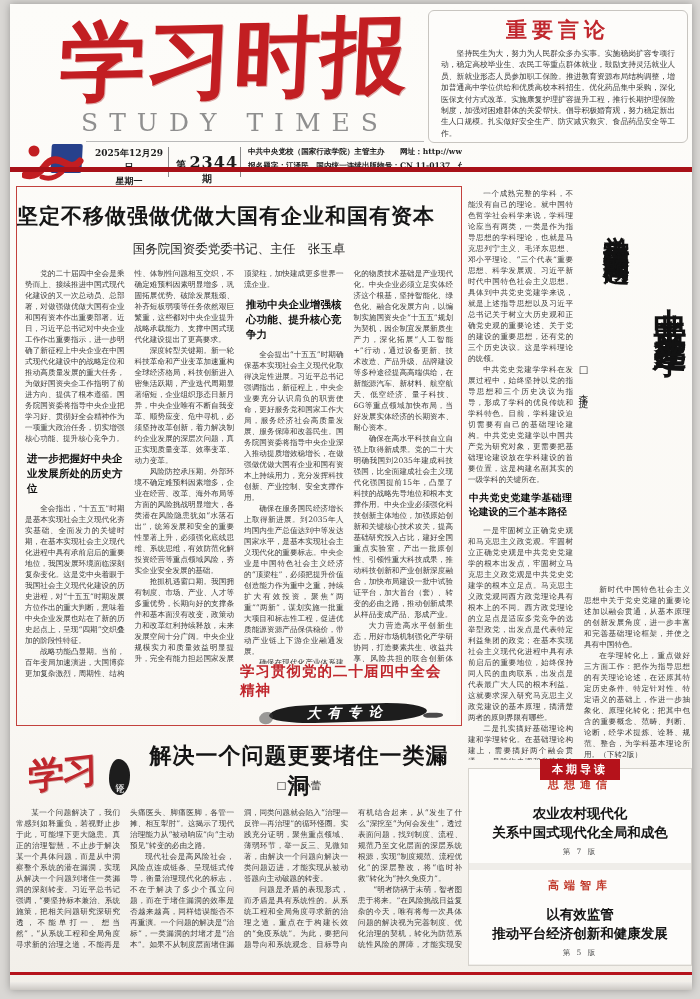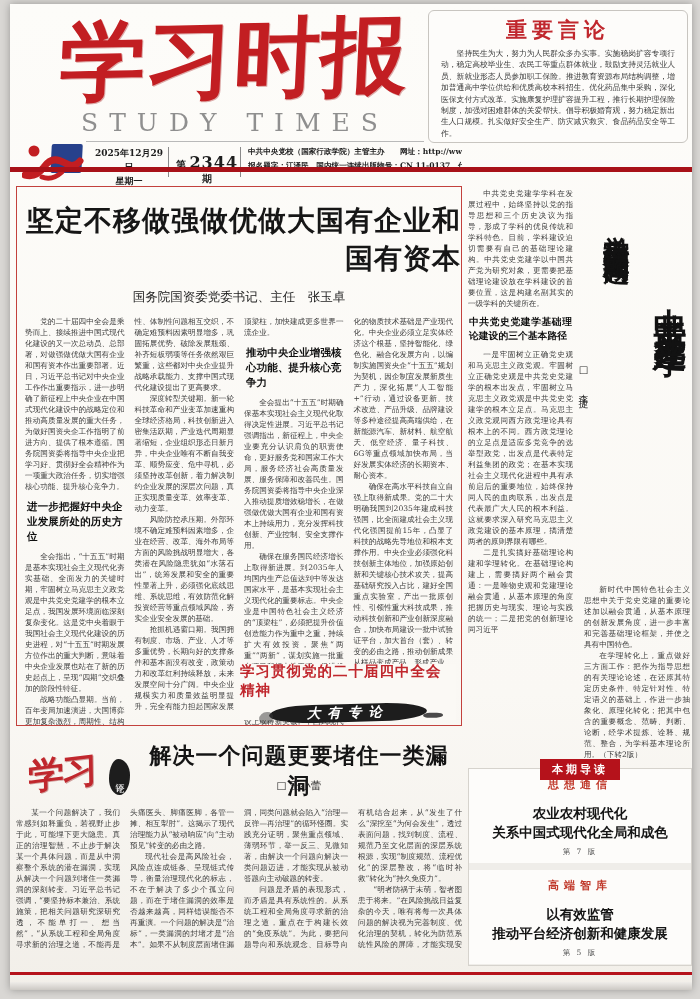--- a/index.html
+++ b/index.html
@@ -37,21 +37,21 @@
     border:1px solid #c8c5c0; border-radius:6px; background:#fdfcfa; padding:5px 12px 0; }
   .remarks-title { text-align:center; color:#c0272d; font-size:21px; font-weight:bold; letter-spacing:5px; }
   .remarks-body { margin-top:4px; font-size:7.8px; line-height:11.4px; text-align:justify;
     color:#3a3a3a; text-indent:2em; height:92px; overflow:hidden; }
 
   .red-rule { position:absolute; left:0; top:163px; width:682px; height:5px; background:#a81118; }
 
   
   .main-box { position:absolute; left:6px; top:182px; width:446px; height:540px;
     border:1px solid #c3413d; background:transparent; }
-  .main-headline { margin-top:15px; text-align:right; font-size:28px; font-weight:bold;
+  .main-headline { margin-top:15px; text-align:left; font-size:21px; font-weight:bold;
     color:#161616; letter-spacing:1px; }
   .main-byline { margin-top:11px; text-align:center; font-size:12.5px; color:#222; }
   .main-body { margin:10px 8px 0; height:416px; column-count:4; column-gap:10px;
     font-size:7.6px; line-height:11px; text-align:justify; color:#3c3c3c; overflow:hidden; }
   .col-p { text-indent:2em; }
   .col-subhead { font-size:10.5px; font-weight:bold; color:#101010; line-height:15px; margin:7px 2px; }
 
   .main-banner { position:absolute; right:5px; bottom:5px; width:216px; height:56px;
     background:#fbf9f5; display:flex; flex-direction:column; align-items:center;
     justify-content:center; gap:4px; }
@@ -154,40 +154,41 @@
     </div>
 
     <div class="red-rule"></div>
 
     <div class="main-box">
       <div class="main-headline">坚定不移做强做优做大国有企业和国有资本</div>
       <div class="main-byline">国务院国资委党委书记、主任　张玉卓</div>
       <div class="main-body">
           <p class="col-p">党的二十届四中全会是乘势而上、接续推进中国式现代化建设的又一次总动员、总部署，对做强做优做大国有企业和国有资本作出重要部署。近日，习近平总书记对中央企业工作作出重要指示，进一步明确了新征程上中央企业在中国式现代化建设中的战略定位和推动高质量发展的重大任务，为做好国资央企工作指明了前进方向、提供了根本遵循。国务院国资委将指导中央企业把学习好、贯彻好全会精神作为一项重大政治任务，切实增强核心功能、提升核心竞争力。</p>
           <p class="col-subhead">进一步把握好中央企业发展所处的历史方位</p>
-          <p class="col-p">全会指出，“十五五”时期是基本实现社会主义现代化夯实基础、全面发力的关键时期，牢固树立马克思主义政党观是中共党史党建学的根本立足点，我国发展环境面临深刻复杂变化。这是党中央着眼于我国社会主义现代化建设的历史进程，对“十五五”时期发展方位作出的重大判断，意味着中央企业发展也站在了新的历史起点上，呈现“四期”交织叠加的阶段性特征。</p>
+          <p class="col-p">全会指出，“十五五”时期是基本实现社会主义现代化夯实基础、全面发力的关键时期，在基本实现社会主义现代化进程中具有承前启后的重要地位，我国发展环境面临深刻复杂变化。这是党中央着眼于我国社会主义现代化建设的历史进程，对“十五五”时期发展方位作出的重大判断，意味着中央企业发展也站在了新的历史起点上，呈现“四期”交织叠加的阶段性特征。</p>
           <p class="col-p">战略功能凸显期。当前，百年变局加速演进，大国博弈更加复杂激烈，周期性、结构性、体制性问题相互交织，不确定难预料因素明显增多，巩固拓展优势、破除发展瓶颈、补齐短板弱项等任务依然艰巨繁重，这些都对中央企业提升战略承载能力、支撑中国式现代化建设提出了更高要求。</p>
           <p class="col-p">深度转型关键期。新一轮科技革命和产业变革加速重构全球经济格局，科技创新进入密集活跃期，产业迭代周期显著缩短，企业组织形态日新月异，中央企业唯有不断自我变革、顺势应变、危中寻机，必须坚持改革创新，着力解决制约企业发展的深层次问题，真正实现质量变革、效率变革、动力变革。</p>
           <p class="col-p">风险防控承压期。外部环境不确定难预料因素增多，企业在经营、改革、海外布局等方面的风险挑战明显增大，各类潜在风险隐患犹如“水落石出”，统筹发展和安全的重要性显著上升，必须强化底线思维、系统思维，有效防范化解投资经营等重点领域风险，夯实企业安全发展的基础。</p>
           <p class="col-p">抢抓机遇窗口期。我国拥有制度、市场、产业、人才等多重优势，长期向好的支撑条件和基本面没有改变，政策动力和改革红利持续释放，未来发展空间十分广阔。中央企业规模实力和质量效益明显提升，完全有能力担起国家发展顶梁柱，加快建成更多世界一流企业。</p>
           <p class="col-subhead">推动中央企业增强核心功能、提升核心竞争力</p>
           <p class="col-p">全会提出“十五五”时期确保基本实现社会主义现代化取得决定性进展。习近平总书记强调指出，新征程上，中央企业要充分认识肩负的职责使命，更好服务党和国家工作大局，服务经济社会高质量发展、服务保障和改善民生。国务院国资委将指导中央企业深入推动提质增效稳增长，在做强做优做大国有企业和国有资本上持续用力，充分发挥科技创新、产业控制、安全支撑作用。</p>
           <p class="col-p">确保在服务国民经济增长上取得新进展。到2035年人均国内生产总值达到中等发达国家水平，是基本实现社会主义现代化的重要标志。中央企业是中国特色社会主义经济的“顶梁柱”，必须把提升价值创造能力作为重中之重，持续扩大有效投资，聚焦“两重”“两新”，谋划实施一批重大项目和标志性工程，促进优质能源资源产品保供稳价，带动产业链上下游企业融通发展。</p>
           <p class="col-p">确保在现代化产业体系建设上取得新突破。中国式现代化的物质技术基础是产业现代化。中央企业必须立足实体经济这个根基，坚持智能化、绿色化、融合化发展方向，以编制实施国资央企“十五五”规划为契机，因企制宜发展新质生产力，深化拓展“人工智能+”行动，通过设备更新、技术改造、产品升级、品牌建设等多种途径提高高端供给，在新能源汽车、新材料、航空航天、低空经济、量子科技、6G等重点领域加快布局，当好发展实体经济的长期资本、耐心资本。</p>
           <p class="col-p">确保在高水平科技自立自强上取得新成果。党的二十大明确我国到2035年建成科技强国，比全面建成社会主义现代化强国提前15年，凸显了科技的战略先导地位和根本支撑作用。中央企业必须强化科技创新主体地位，加强原始创新和关键核心技术攻关，提高基础研究投入占比，建好全国重点实验室，产出一批原创性、引领性重大科技成果，推动科技创新和产业创新深度融合，加快布局建设一批中试验证平台，加大首台（套）、转变的必由之路，推动创新成果从样品变成产品、形成产业。</p>
           <p class="col-p">大力营造高水平创新生态，用好市场机制强化产学研协同，打造要素共生、收益共享、风险共担的联合创新体系，助力增强国家创新体系整体效能。</p>
         </div>
       <div class="main-banner">
         <div class="banner-slogan">学习贯彻党的二十届四中全会精神</div>
         <div class="banner-stamp">大有专论</div>
       </div>
     </div>
 
     <div class="right-article">
       <div class="ra-col1">
+          <p class="col-p">一个成熟完整的学科，不能没有自己的理论。就中国特色哲学社会科学来说，学科理论应当有两类，一类是作为指导思想的学科理论，也就是马克思列宁主义、毛泽东思想、邓小平理论、“三个代表”重要思想、科学发展观、习近平新时代中国特色社会主义思想。具体到中共党史党建学来说，就是上述指导思想以及习近平总书记关于树立大历史观和正确党史观的重要论述、关于党的建设的重要思想，还有党的三个历史决议。这是学科理论的统领。</p>
           <p class="col-p">中共党史党建学学科在发展过程中，始终坚持以党的指导思想和三个历史决议为指导，形成了学科的优良传统和学科特色。目前，学科建设迫切需要有自己的基础理论建构。中共党史党建学以中国共产党为研究对象，更需要把基础理论建设放在学科建设的首要位置，这是构建名副其实的一级学科的关键所在。</p>
           <p class="col-subhead">中共党史党建学基础理论建设的三个基本路径</p>
           <p class="col-p">一是牢固树立正确党史观和马克思主义政党观。牢固树立正确党史观是中共党史党建学的根本出发点，牢固树立马克思主义政党观是中共党史党建学的根本立足点。马克思主义政党观同西方政党理论具有根本上的不同。西方政党理论的立足点是适应多党竞争的选举型政党，出发点是代表特定利益集团的政党；在基本实现社会主义现代化进程中具有承前启后的重要地位，始终保持同人民的血肉联系，出发点是代表最广大人民的根本利益。这就要求深入研究马克思主义政党建设的基本原理，搞清楚两者的原则界限有哪些。</p>
           <p class="col-p">二是扎实搞好基础理论构建和学理转化。在基础理论构建上，需要搞好两个融会贯通：一是唯物史观和党建理论融会贯通，从基本原理的角度把握历史与现实、理论与实践的统一；二是把党的创新理论同习近平</p>
         </div>
       <div class="ra-title">
         <span class="ra-title-main">中共党史党建学</span>
         <span class="ra-title-sub">学科建设中的理论建构问题</span>
         <span class="ra-author">□ 李捷</span>
       </div>

